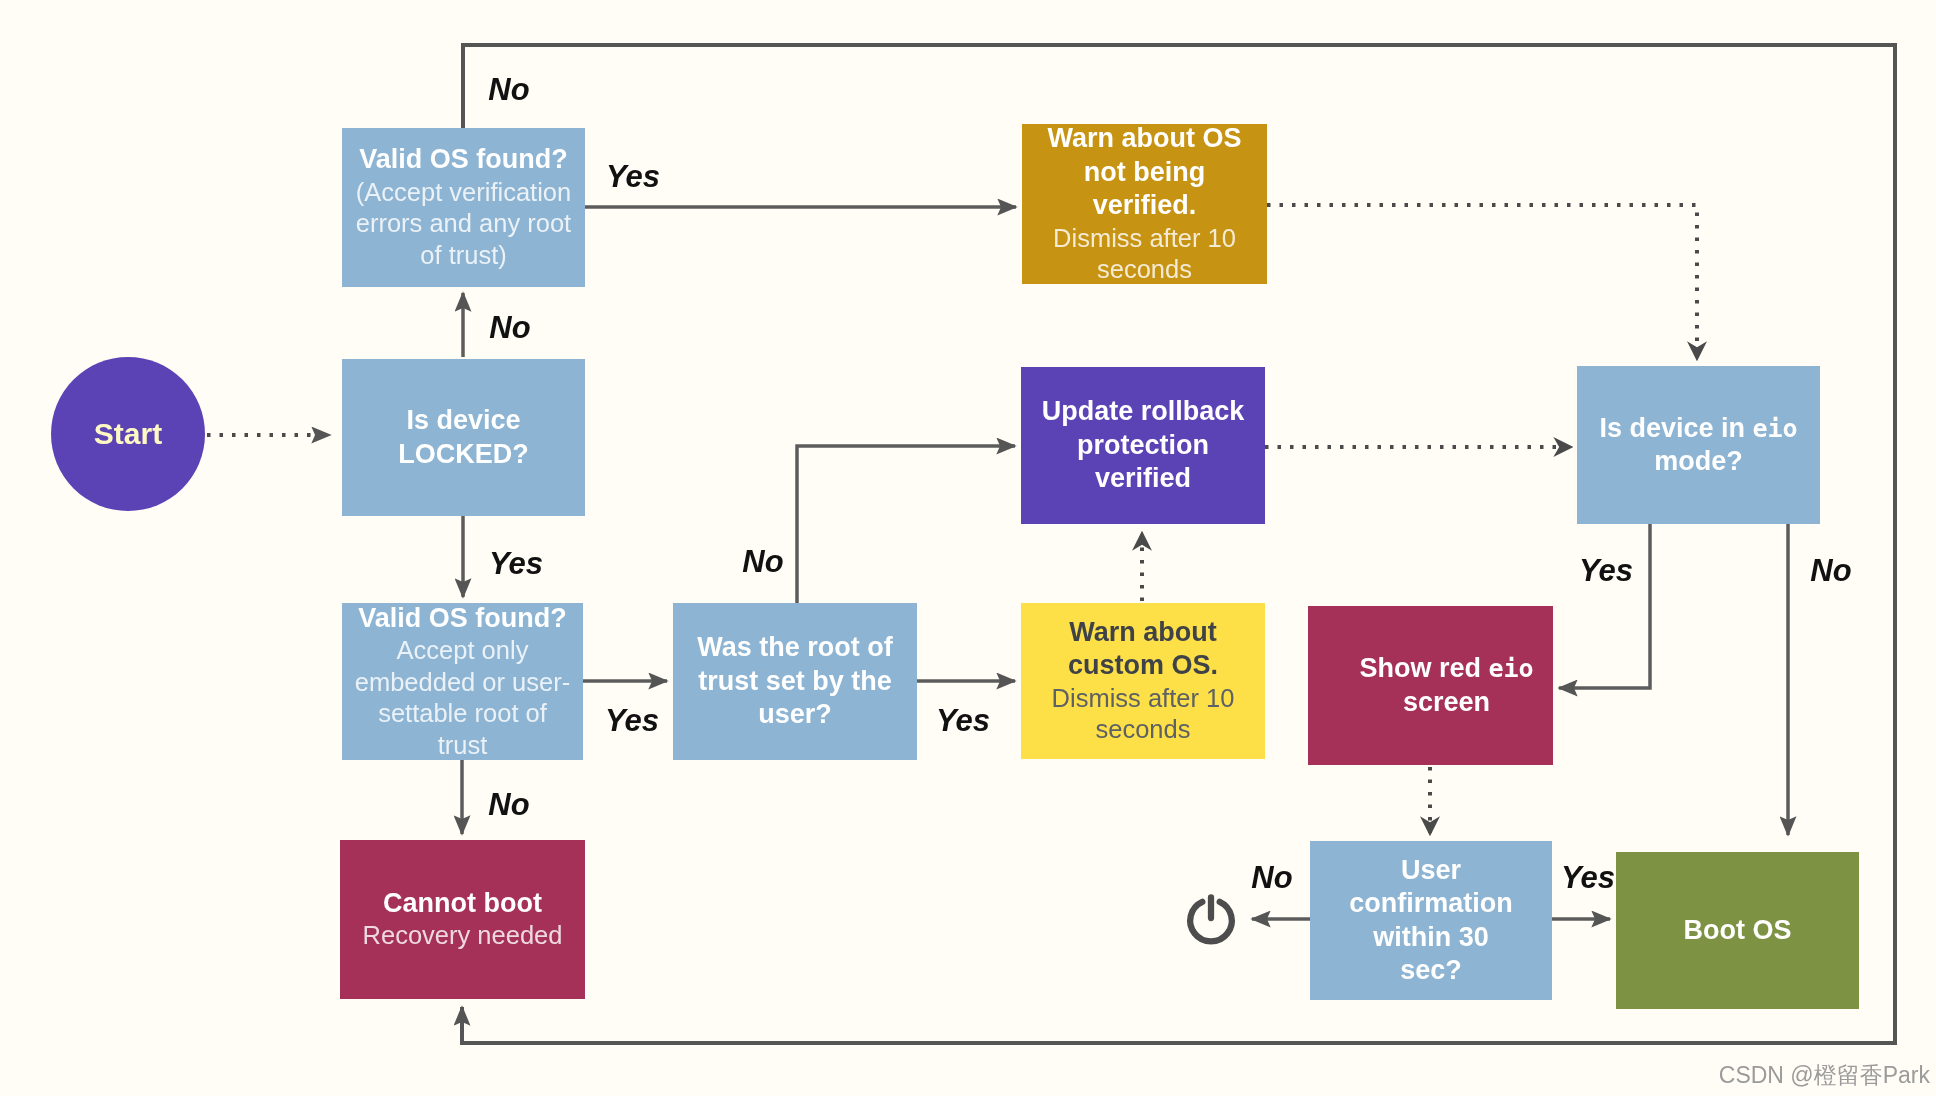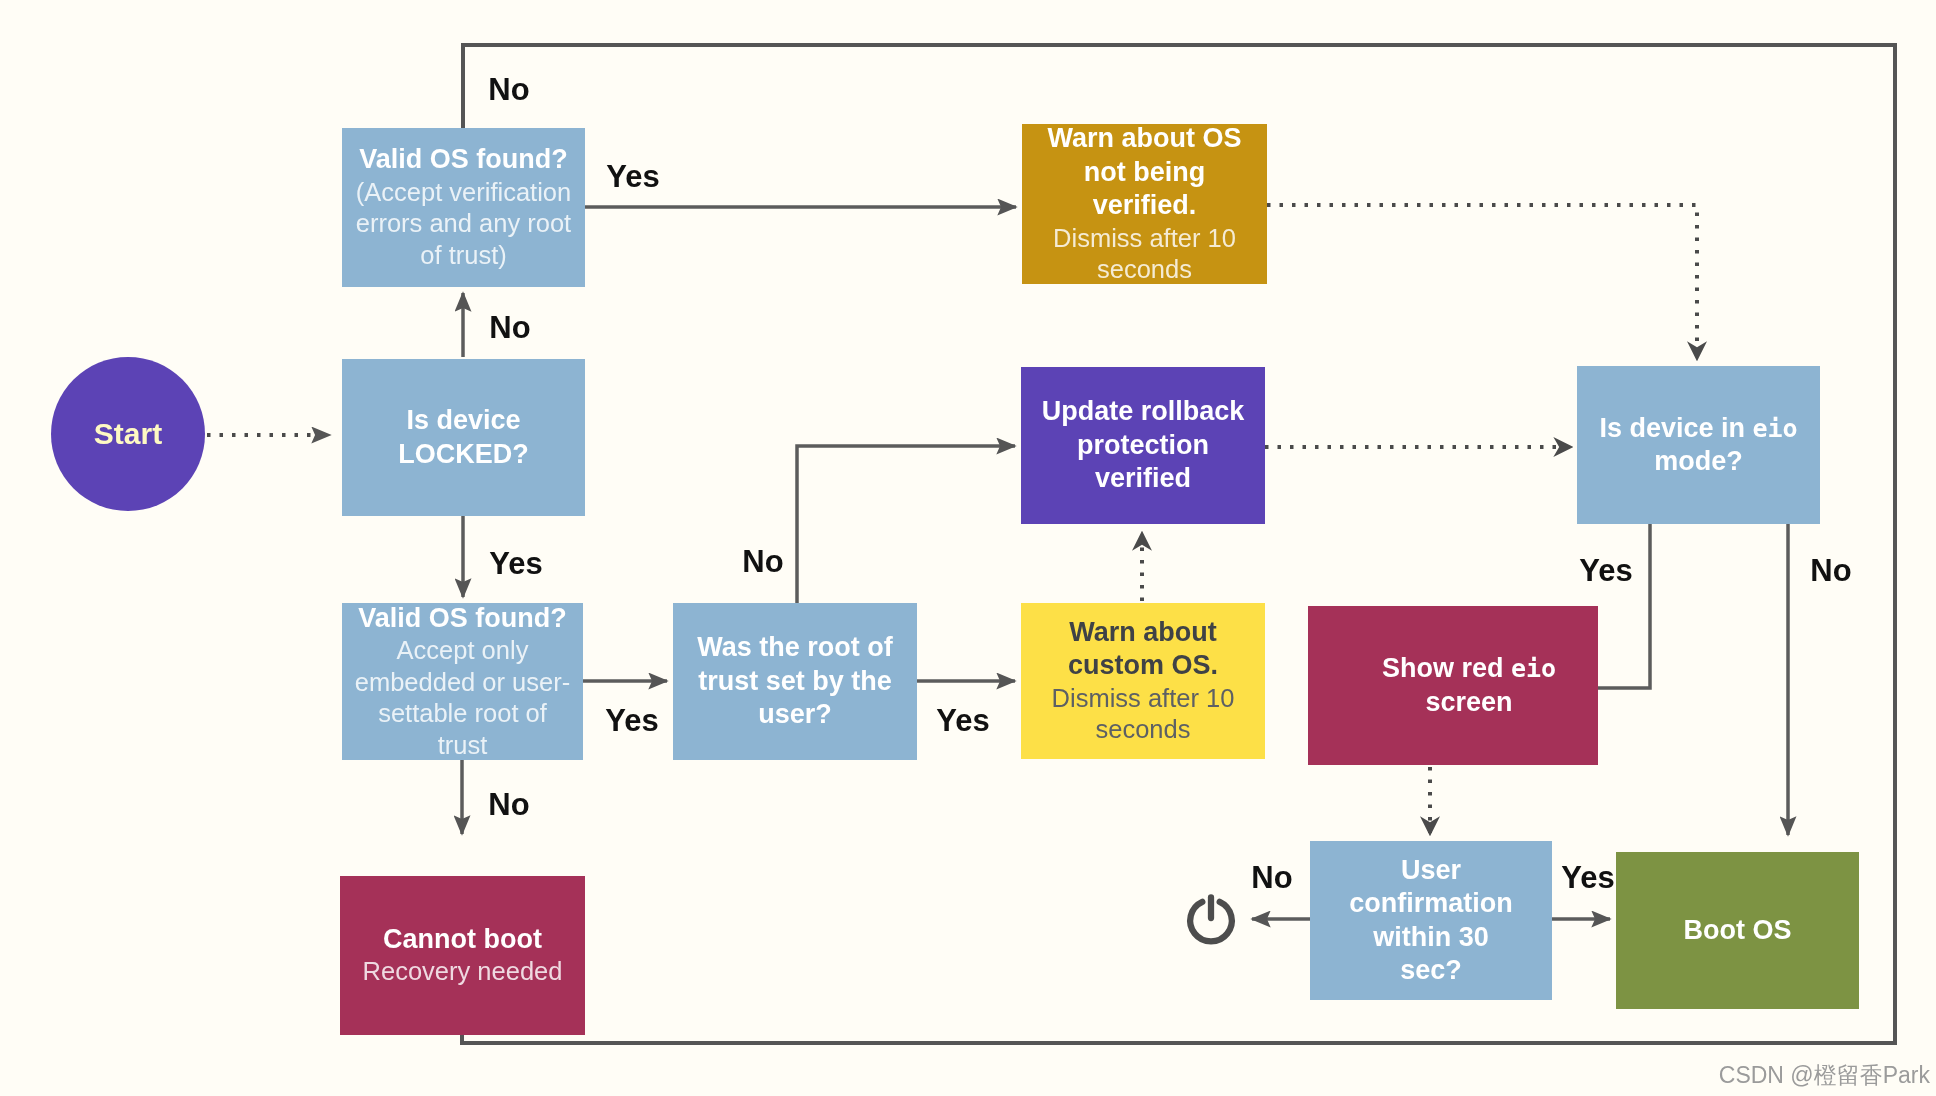--- a/index.html
+++ b/index.html
@@ -19,21 +19,21 @@
   .yellow{background:#fde047;}
   .yellow .title{color:#3f4246;}
   .yellow .sub{color:#5d6064;}
   .crimson{background:#a53158;}
   .green{background:#7d9343;}
   .narrow{padding:0 41px;}
   .mono{font-family:"DejaVu Sans Mono",monospace;font-weight:700;font-size:25px;}
   .start-node{position:absolute;left:51px;top:357px;width:154px;height:154px;border-radius:50%;
         background:#5c43b5;display:flex;align-items:center;justify-content:center;
         color:#fef9c3;font-weight:700;font-size:30px;}
-  .elabel{position:absolute;transform:translate(-50%,-50%);font-weight:700;font-size:31px;color:#111;white-space:nowrap;}
+  .elabel{position:absolute;transform:translate(-50%,-50%);font-weight:700;font-size:31px;color:#111;white-space:nowrap;font-style:italic;}
   .power{position:absolute;left:1182px;top:889px;width:58px;height:58px;}
   .watermark{position:absolute;right:6px;top:1060px;font-size:23px;color:#9b9b9b;}
 </style>
 </head>
 <body>
 
 <div id="stage">
 
   <svg class="edges" width="1936" height="1096" viewBox="0 0 1936 1096">
     <defs>
@@ -113,25 +113,25 @@
 
   <div class="node blue" style="left:673px;top:603px;width:244px;height:157px;">
     <span class="title">Was the root of trust set by the user?</span>
   </div>
 
   <div class="node yellow" style="left:1021px;top:603px;width:244px;height:156px;">
     <span class="title">Warn about custom OS.</span>
     <span class="sub">Dismiss after 10 seconds</span>
   </div>
 
-  <div class="node crimson" style="left:1308px;top:606px;width:290px;height:159px;padding-left:44px;">
+  <div class="node crimson" style="left:1308px;top:606px;width:245px;height:159px;padding-left:44px;">
     <span class="title"><span>Show red </span><span class="mono">eio</span><span> screen</span></span>
   </div>
 
-  <div class="node crimson" style="left:340px;top:840px;width:245px;height:159px;margin-top:36px;">
+  <div class="node crimson" style="left:340px;top:840px;width:245px;height:159px;">
     <span class="title">Cannot boot</span>
     <span class="sub">Recovery needed</span>
   </div>
 
   <div class="node blue narrow" style="left:1310px;top:841px;width:242px;height:159px;">
     <span class="title">User confirmation within 30 sec?</span>
   </div>
 
   <div class="node green" style="left:1616px;top:852px;width:243px;height:157px;">
     <span class="title">Boot OS</span>

